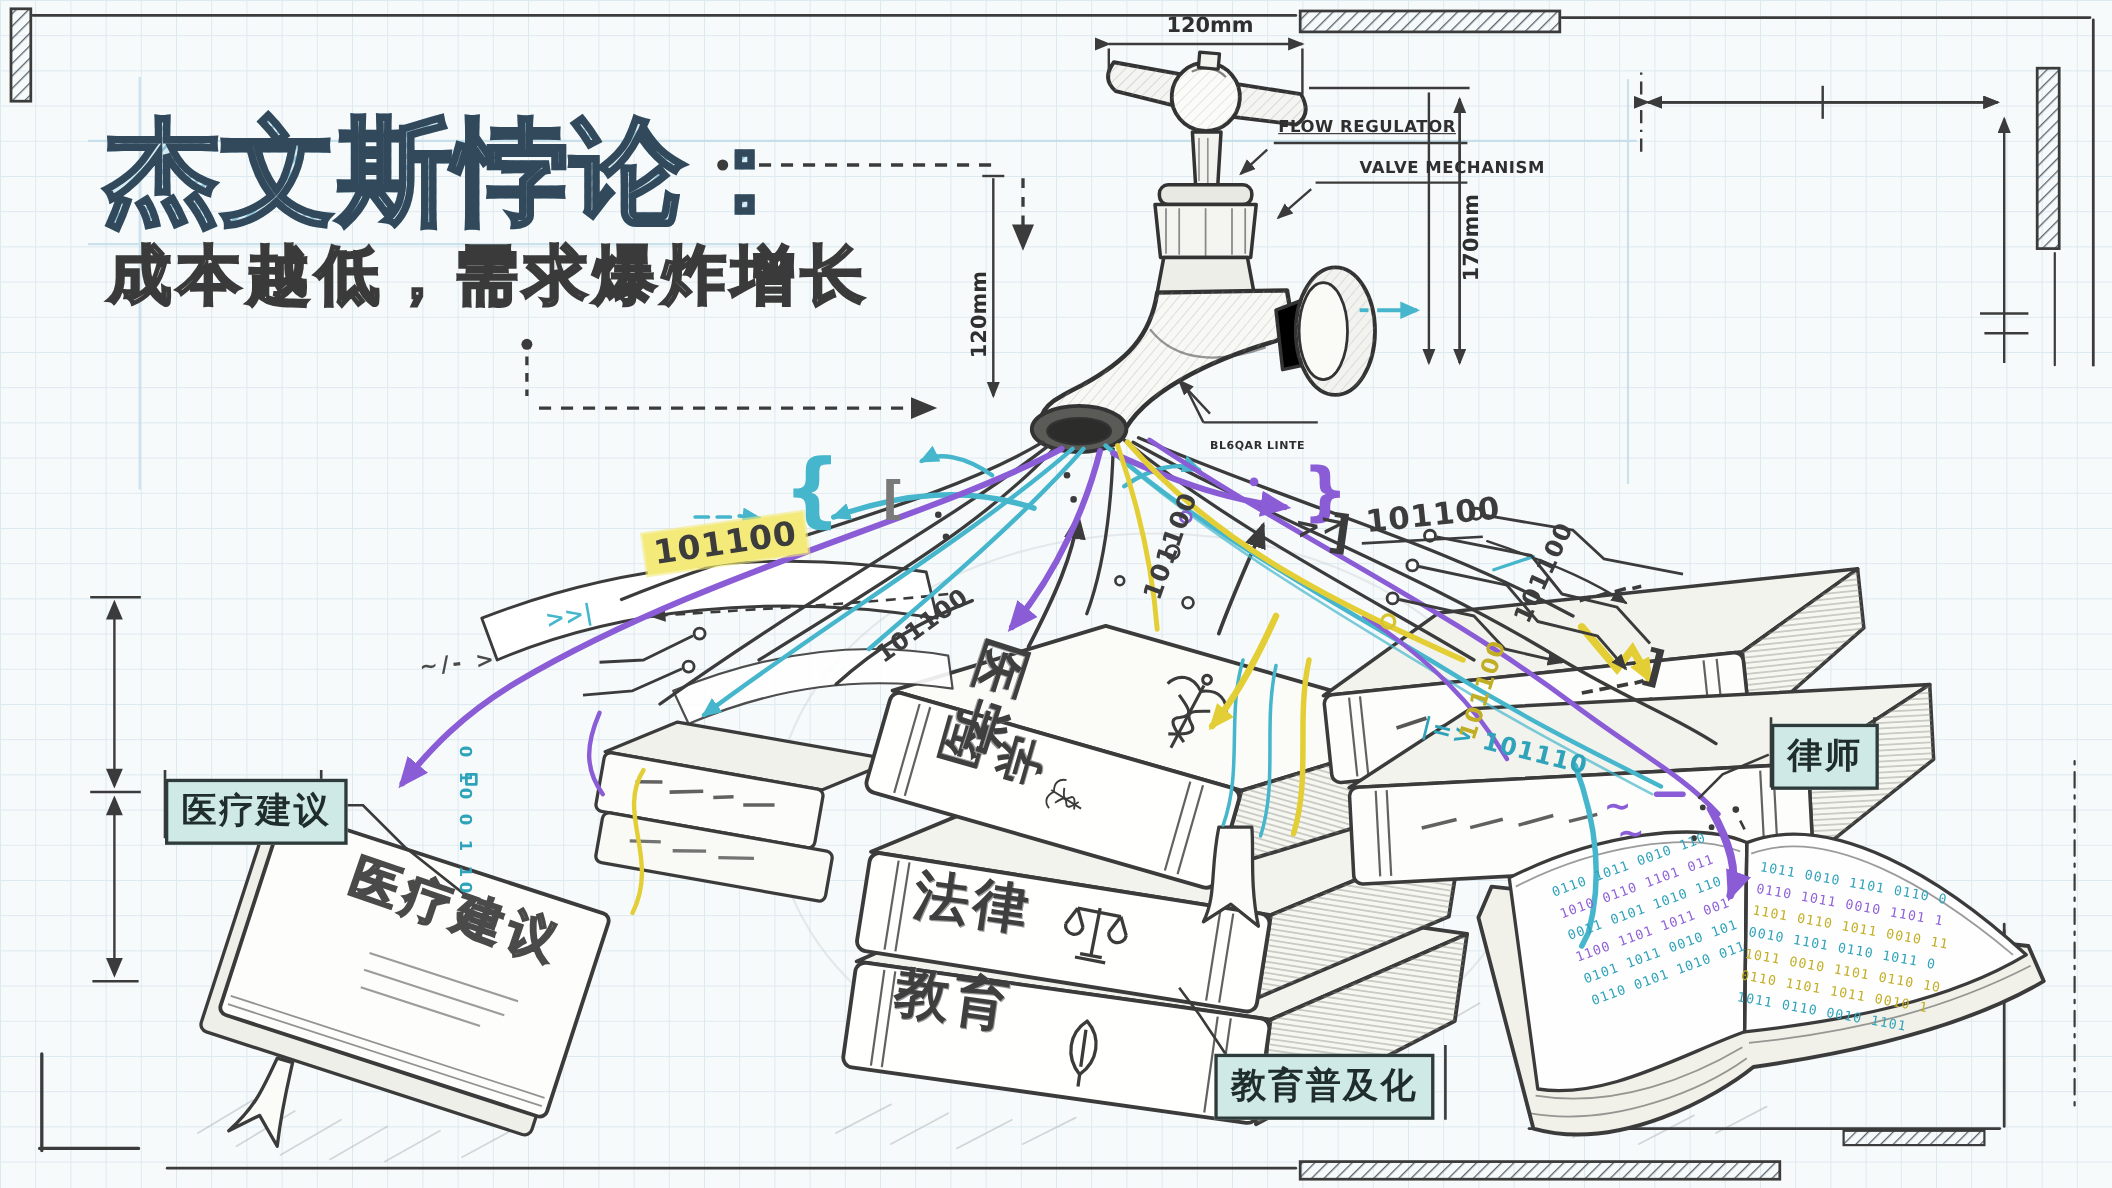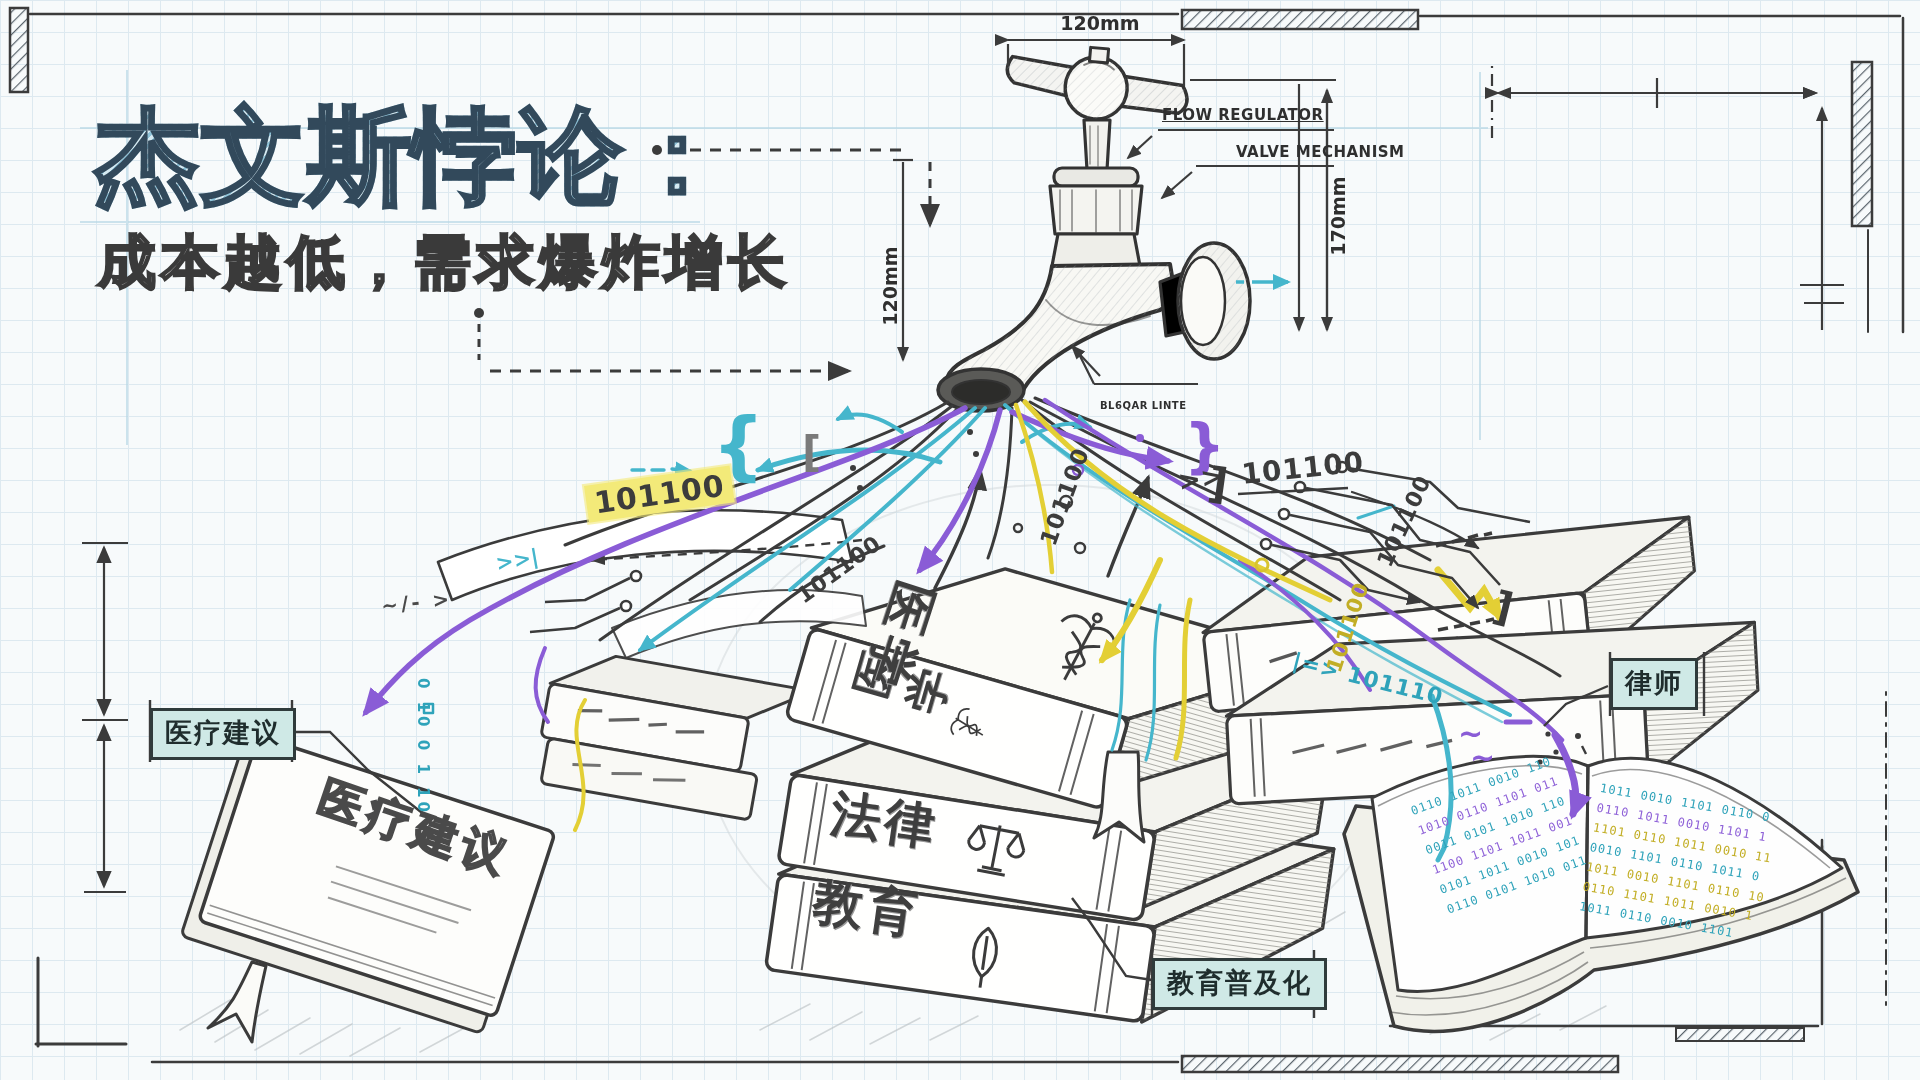--- a/index.html
+++ b/index.html
@@ -9,26 +9,26 @@
                      linear-gradient(90deg,#dde9f0 1px,transparent 1px);
     background-size:32px 32px;
     font-family:'DejaVu Sans',sans-serif;}
   .art{position:absolute;left:0;top:0;width:1920px;height:1080px;z-index:1;}
   .lab{position:absolute;z-index:2;white-space:nowrap;color:#3b3b3b;
     font-family:'DejaVu Sans',sans-serif;transform-origin:0 0;}
   .title-main{left:95px;top:88px;font-size:104px;font-weight:bold;letter-spacing:2px;
     color:#b7d8e6;-webkit-text-stroke:3.5px #32495b;
     background-image:repeating-linear-gradient(135deg,#8fc3d8 0 3px,#d5eaf2 3px 7px);
     -webkit-background-clip:text;background-clip:text;-webkit-text-fill-color:transparent;}
-  .subtitle{left:98px;top:224px;font-size:58px;font-weight:bold;letter-spacing:5px;
+  .subtitle{left:98px;top:212px;font-size:58px;font-weight:bold;letter-spacing:5px;
     color:#e8e8e8;-webkit-text-stroke:2.5px #3a3a3a;}
   .eng{font-size:15px;font-weight:bold;letter-spacing:.5px;color:#2f2f2f;}
   .dim{font-size:19px;font-weight:bold;color:#2f2f2f;}
   .callout{position:absolute;z-index:2;background:#cfe9e6;border:3px solid #2f3b3b;
-    padding:4px 12px 6px;font-size:27px;font-weight:bold;color:#1f2d2d;letter-spacing:2px;}
+    padding:4px 12px 6px;font-size:32px;font-weight:bold;color:#1f2d2d;letter-spacing:2px;}
   .spine{font-weight:bold;color:#3f3f3f;text-shadow:1px 1px 0 #9a9a9a;}
   .bin{font-weight:bold;color:#3c3c3c;font-size:26px;letter-spacing:1px;}
   .hl{background:#f3ea79;padding:1px 8px;box-shadow:0 0 0 2px rgba(243,234,121,.6);}
   .glyph{font-weight:bold;}
   .code{font-family:'DejaVu Sans Mono',monospace;font-size:12px;letter-spacing:1px;line-height:21px;}
   .c-teal{color:#2fa3ba;} .c-purple{color:#8f62d8;} .c-yellow{color:#c2ae25;}
   .codebox{position:absolute;z-index:2;transform-origin:0 0;}
   .codebox div{white-space:nowrap;}
 </style>
 </head>
@@ -435,21 +435,21 @@
 
 <div class="lab dim" style="left:1040px;top:12px;width:120px;text-align:center;">120mm</div>
 <div class="lab dim" style="left:845px;top:275px;width:90px;text-align:center;transform:rotate(-90deg);transform-origin:center;">120mm</div>
 <div class="lab dim" style="left:1292px;top:205px;width:92px;text-align:center;transform:rotate(-90deg);transform-origin:center;">170mm</div>
 <div class="lab eng" style="left:1162px;top:106px;text-decoration:underline;">FLOW REGULATOR</div>
 <div class="lab eng" style="left:1200px;top:143px;margin-left:36px;">VALVE MECHANISM</div>
 <div class="lab eng" style="left:1100px;top:359px;font-size:10px;margin-top:41px;">BL6QAR LINTE</div>
 
 <div class="callout" style="left:150px;top:708px;"><span>医疗建议</span></div>
 <div class="callout" style="left:1610px;top:658px;"><span>律师</span></div>
-<div class="callout" style="left:1152px;top:958px;"><span>教育普及化</span></div>
+<div class="callout" style="left:1104px;top:958px;"><span>教育普及化</span></div>
 
 <div class="lab spine" style="left:842px;top:688px;font-size:44px;transform:rotate(-74deg);">医</div>
 <div class="lab spine" style="left:894px;top:704px;font-size:44px;transform:rotate(-74deg);">学</div>
 <div class="lab spine" style="left:948px;top:594px;font-size:50px;letter-spacing:6px;transform:rotate(108deg);">医学</div>
 <div class="lab spine" style="left:836px;top:780px;font-size:50px;letter-spacing:4px;transform:rotate(8deg);">法律</div>
 <div class="lab spine" style="left:818px;top:868px;font-size:50px;letter-spacing:4px;transform:rotate(8deg);">教育</div>
 <div class="lab" style="left:330px;top:768px;font-size:44px;font-weight:bold;letter-spacing:6px;color:#ececec;-webkit-text-stroke:2px #4a4a4a;transform:rotate(19deg);">医疗建议</div>
 <div class="lab c-teal" style="left:432px;top:678px;font-size:15px;font-weight:bold;letter-spacing:4px;transform:rotate(90deg);">0 10 0 1 10</div>
 
 <div class="lab bin hl" style="left:584px;top:486px;font-size:30px;transform:rotate(-8deg);">101100</div>

